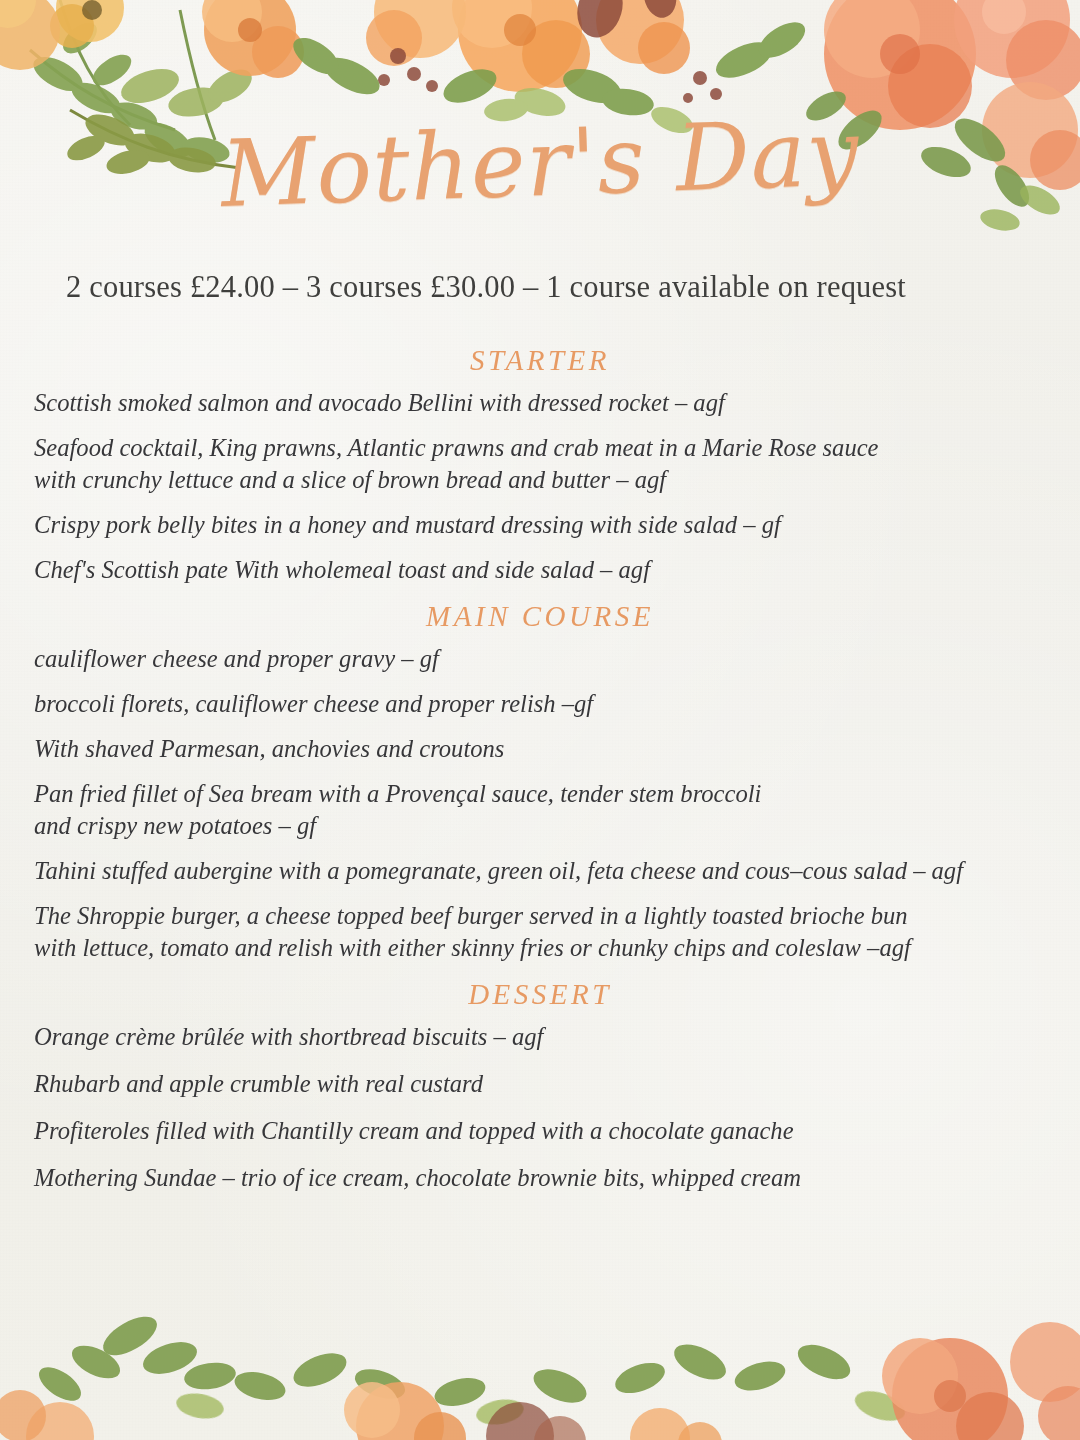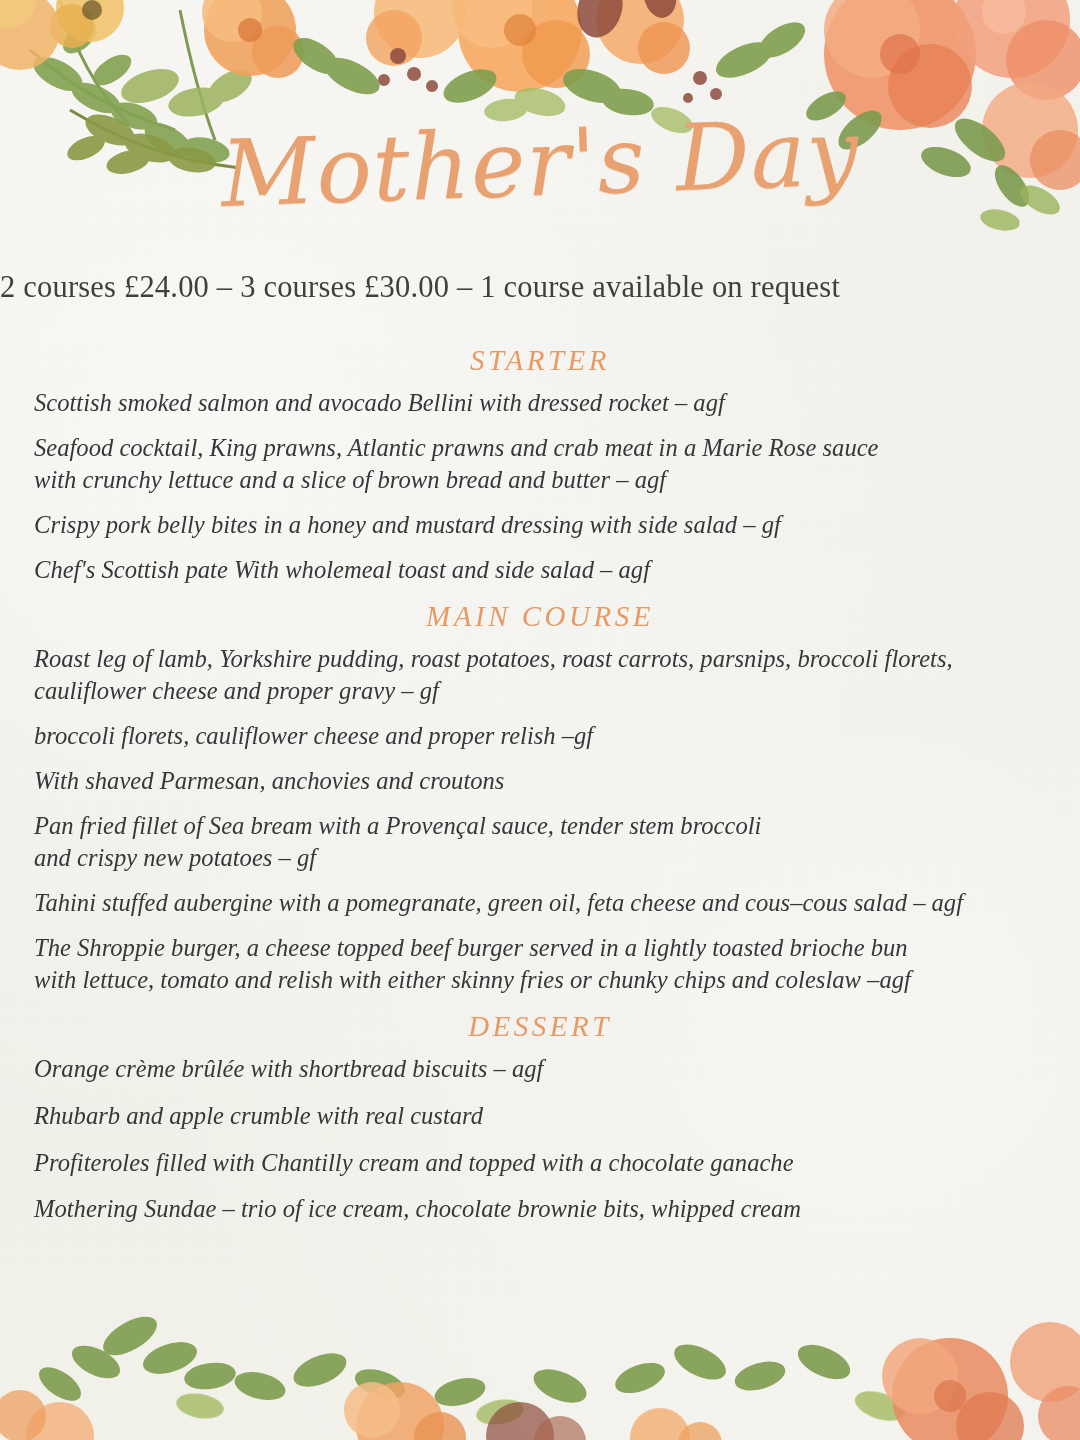--- a/index.html
+++ b/index.html
@@ -79,21 +79,21 @@
     transform: rotate(-2deg);
     display: inline-block;
     text-shadow: 0 1px 0 rgba(232,162,113,.35);
   }
 
   .price-line {
     position: absolute;
     top: 270px;
     left: 0;
     width: 972px;
-    text-align: left;
+    text-align: center;
     font-size: 30.5px;
     color: #3f3f3d;
     letter-spacing: .2px;
     z-index: 6;
   }
 
   .menu {
     position: absolute;
     top: 330px;
     left: 20px;
@@ -333,21 +333,20 @@
         <span class="ln">Crispy pork belly bites in a honey and mustard dressing with side salad – gf</span>
       </div>
       <div class="dish">
         <span class="ln">Chef's Scottish pate With wholemeal toast and side salad – agf</span>
       </div>
     </div>
 
     <div class="section section-main">
       <div class="section-heading">MAIN COURSE</div>
       <div class="dish">
-        <span class="ln">Roast leg of lamb, Yorkshire pudding, roast potatoes, roast carrots, parsnips, broccoli florets,</span>
         <span class="ln">cauliflower cheese and proper gravy – gf</span>
       </div>
       <div class="dish">
         <span class="ln">broccoli florets, cauliflower cheese and proper relish –gf</span>
       </div>
       <div class="dish">
         <span class="ln">With shaved Parmesan, anchovies and croutons</span>
       </div>
       <div class="dish">
         <span class="ln">Pan fried fillet of Sea bream with a Provençal sauce, tender stem broccoli</span>

